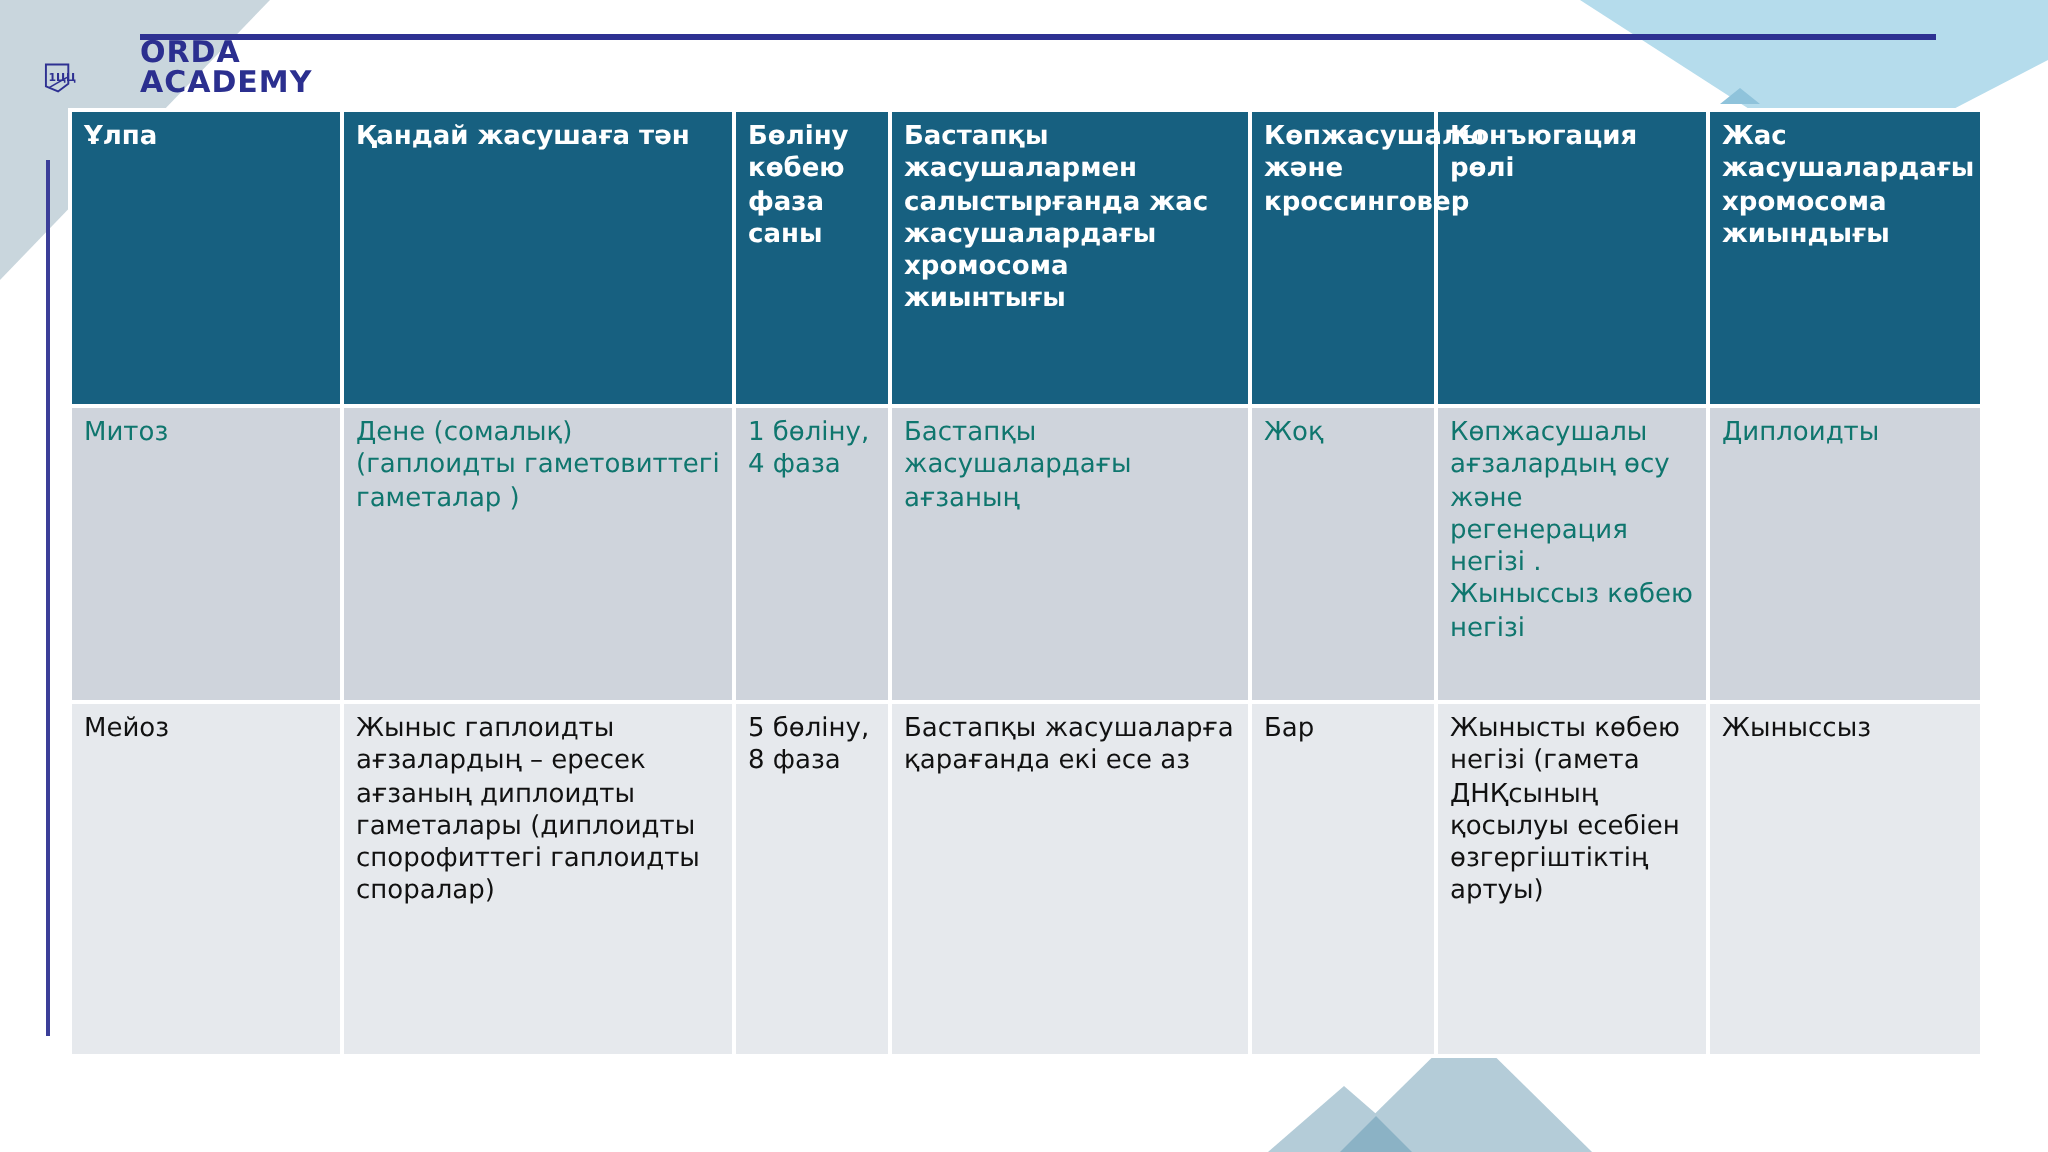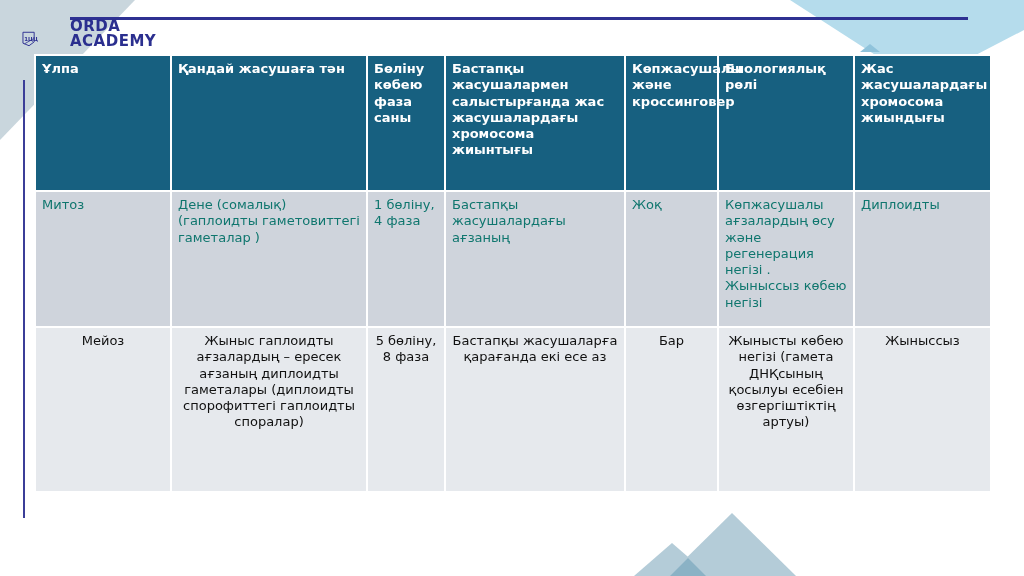--- a/index.html
+++ b/index.html
@@ -18,29 +18,29 @@
   .top-rule { position: absolute; left: 70px; top: 17px; width: 898px; height: 3px; background: #2e3192; }
   .left-rule { position: absolute; left: 23px; top: 80px; width: 2px; height: 438px; background: #3b3e98; }
   table.data {
     position: absolute; left: 34px; top: 54px;
     border-collapse: collapse; table-layout: fixed;
     width: 956px;
   }
   table.data th, table.data td {
     border: 2px solid #ffffff;
     vertical-align: top; text-align: left;
-    padding: 5px 6px 8px 6px;
+    padding: 5px 6px 20px 6px;
     font-size: 13px; line-height: 16.3px;
   }
   table.data th {
     background: #176080; color: #ffffff; font-weight: bold;
     height: 121px;
   }
   table.data tr.r1 td { background: #cfd4dc; color: #0f766e; height: 121px; }
-  table.data tr.r2 td { background: #e6e9ed; color: #111; height: 150px; text-align: center; }
+  table.data tr.r2 td { background: #e6e9ed; color: #111; height: 150px; }
 </style>
 </head>
 <body>
 
 <svg class="bg-shape" width="1024" height="576" style="left:0;top:0;">
   <polygon points="0,0 135,0 0,140" fill="#c9d6dd"></polygon>
   <polygon points="60,0 120,0 60,80 0,140 0,70" fill="#c9d6dd" opacity="0"></polygon>
   <polygon points="0,20 150,20 40,160 0,160" fill="#c9d6dd" opacity="0"></polygon>
   <polygon points="790,0 1024,0 1024,30 970,58 880,58" fill="#b5dcec"></polygon>
   <polygon points="870,44 880,52 860,52" fill="#8fc3db"></polygon>
@@ -72,21 +72,21 @@
       <col style="width:136px">
       <col style="width:137px">
   </colgroup>
   <thead>
     <tr>
       <th>Ұлпа</th>
       <th>Қандай жасушаға тән</th>
       <th>Бөліну көбею фаза саны</th>
       <th>Бастапқы жасушалармен салыстырғанда жас жасушалардағы хромосома жиынтығы</th>
       <th>Көпжасушалы және кроссинговер</th>
-      <th>Биологиялық рөлі</th>
+      <th>Конъюгация рөлі</th>
       <th>Жас жасушалардағы хромосома жиындығы</th>
     </tr>
   </thead>
   <tbody>
     <tr class="r1">
       <td>Митоз</td>
       <td>Дене (сомалық) (гаплоидты гаметовиттегі гаметалар )</td>
       <td>1 бөліну, 4 фаза</td>
       <td>Бастапқы жасушалардағы ағзаның</td>
       <td>Жоқ</td>

